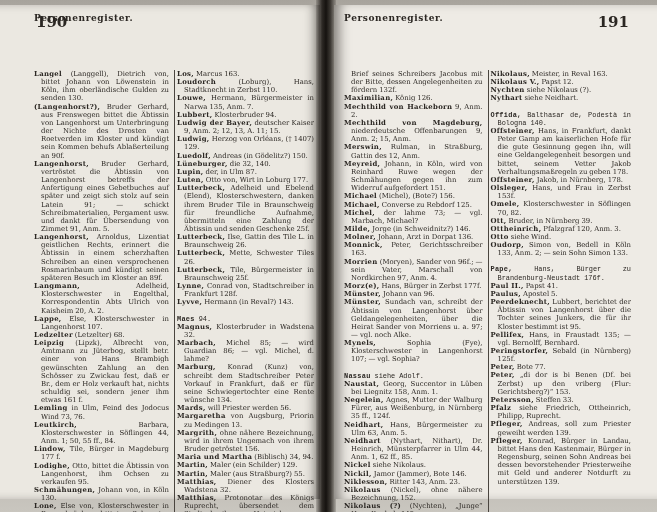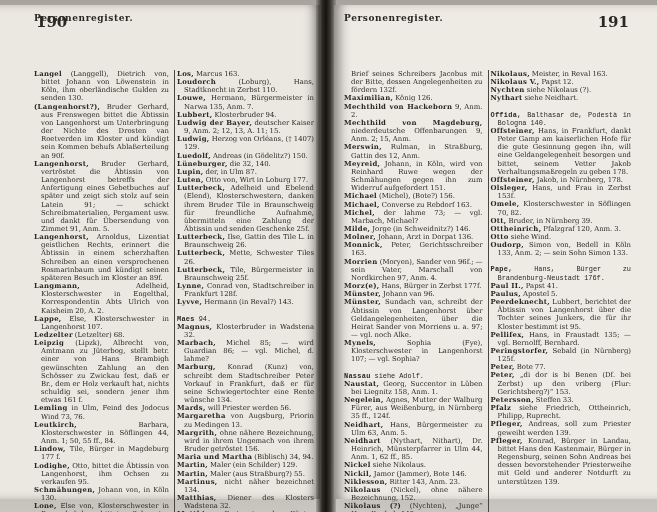--- a/index.html
+++ b/index.html
@@ -90,21 +90,20 @@
         <p class="entry gap"><span class="lead">Maes</span> <span>94.</span></p>
         <p class="entry"><span class="lead">Magnus,</span> <span>Klosterbruder in Wadstena 32.</span></p>
         <p class="entry"><span class="lead">Marbach,</span> <span>Michel 85; — wird Guardian 86; — vgl. Michel, d. lahme?</span></p>
         <p class="entry"><span class="lead">Marburg,</span> <span>Konrad (Kunz) von, schreibt dem Stadtschreiber Peter Vorkauf in Frankfurt, daß er für seine Schwiegertochter eine Rente wünsche 134.</span></p>
         <p class="entry"><span class="lead">Mards,</span> <span>will Priester werden 56.</span></p>
         <p class="entry"><span class="lead">Margaretha</span> <span>von Augsburg, Priorin zu Medingen 13.</span></p>
         <p class="entry"><span class="lead">Margrith,</span> <span>ohne nähere Bezeichnung, wird in ihrem Ungemach von ihrem Bruder getröstet 156.</span></p>
         <p class="entry"><span class="lead">Maria und Martha</span> <span>(Biblisch) 34, 94.</span></p>
         <p class="entry"><span class="lead">Martin,</span> <span>Maler (ein Schilder) 129.</span></p>
         <p class="entry"><span class="lead">Martin,</span> <span>Maler (aus Straßburg?) 55.</span></p>
-        <p class="entry"><span class="lead">Martinus,</span> <span>nicht näher bezeichnet 134.</span></p>
         <p class="entry"><span class="lead">Matthias,</span> <span>Diener des Klosters Wadstena 32.</span></p>
         <p class="entry"><span class="lead">Matthias,</span> <span>Protonotar des Königs Ruprecht, übersendet dem Stadtschreiber Heinrich von Gelnhausen in Frankfurt einen</span></p>
       </div>
   </div>
 </div>
 
 <div class="spine"></div>
 
 <div class="page page-right">
   <div class="page-head">
@@ -113,21 +112,21 @@
   </div>
   <div class="cols">
     <div class="col first">
         <p class="entry cont"><span>Brief seines Schreibers Jacobus mit der Bitte, dessen Angelegenheiten zu fördern 132f.</span></p>
         <p class="entry"><span class="lead">Maximilian,</span> <span>König 126.</span></p>
         <p class="entry"><span class="lead">Mechthild von Hackeborn</span> <span>9, Anm. 2.</span></p>
         <p class="entry"><span class="lead">Mechthild von Magdeburg,</span> <span>niederdeutsche Offenbarungen 9, Anm. 2; 15, Anm.</span></p>
         <p class="entry"><span class="lead">Merswin,</span> <span>Rulman, in Straßburg, Gattin des 12, Anm.</span></p>
         <p class="entry"><span class="lead">Meyreid,</span> <span>Johann, in Köln, wird von Reinhard Ruwe wegen der Schmähungen gegen ihn zum Widerruf aufgefordert 151.</span></p>
         <p class="entry"><span class="lead">Michael</span> <span>(Michel), (Bote?) 156.</span></p>
-        <p class="entry"><span class="lead">Michael,</span> <span>Converse zu Rebdorf 163.</span></p>
+        <p class="entry"><span class="lead">Michael,</span> <span>Converse zu Rebdorf 125.</span></p>
         <p class="entry"><span class="lead">Michel,</span> <span>der lahme 73; — vgl. Marbach, Michael?</span></p>
         <p class="entry"><span class="lead">Milde,</span> <span>Jorge (in Schweidnitz?) 146.</span></p>
         <p class="entry"><span class="lead">Molner,</span> <span>Johann, Arzt in Dorpat 136.</span></p>
         <p class="entry"><span class="lead">Monnick,</span> <span>Peter, Gerichtsschreiber 163.</span></p>
         <p class="entry"><span class="lead">Morrien</span> <span>(Moryen), Sander von 96f.; — sein Vater, Marschall von Nordkirchen 97, Anm. 4.</span></p>
         <p class="entry"><span class="lead">Morz(e),</span> <span>Hans, Bürger in Zerbst 177f.</span></p>
         <p class="entry"><span class="lead">Münster,</span> <span>Johann van 96.</span></p>
         <p class="entry"><span class="lead">Münster,</span> <span>Sundach van, schreibt der Äbtissin von Langenhorst über Geldangelegenheiten, über die Heirat Sander von Morriens u. a. 97; — vgl. noch Alke.</span></p>
         <p class="entry"><span class="lead">Mynels,</span> <span>Sophia (Fye), Klosterschwester in Langenhorst 107; — vgl. Sophia?</span></p>
         <p class="entry gap"><span class="lead">Nassau</span> <span>siehe Adolf.</span></p>

